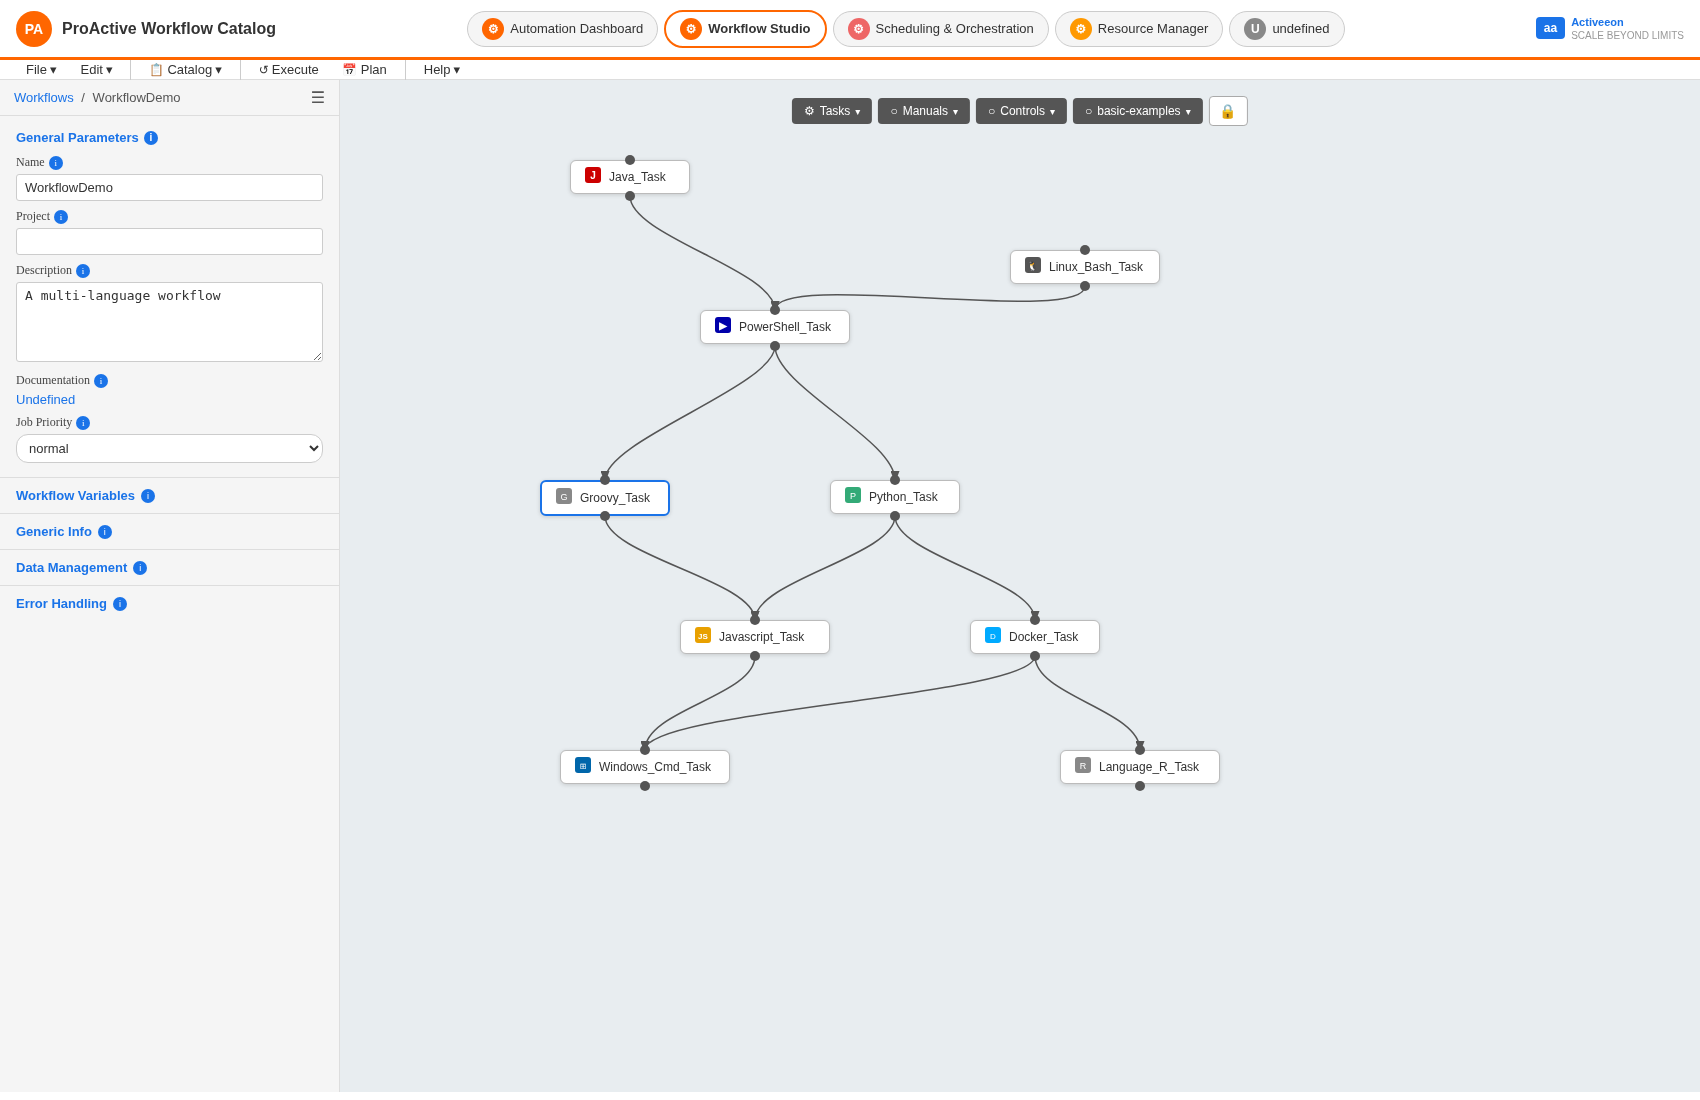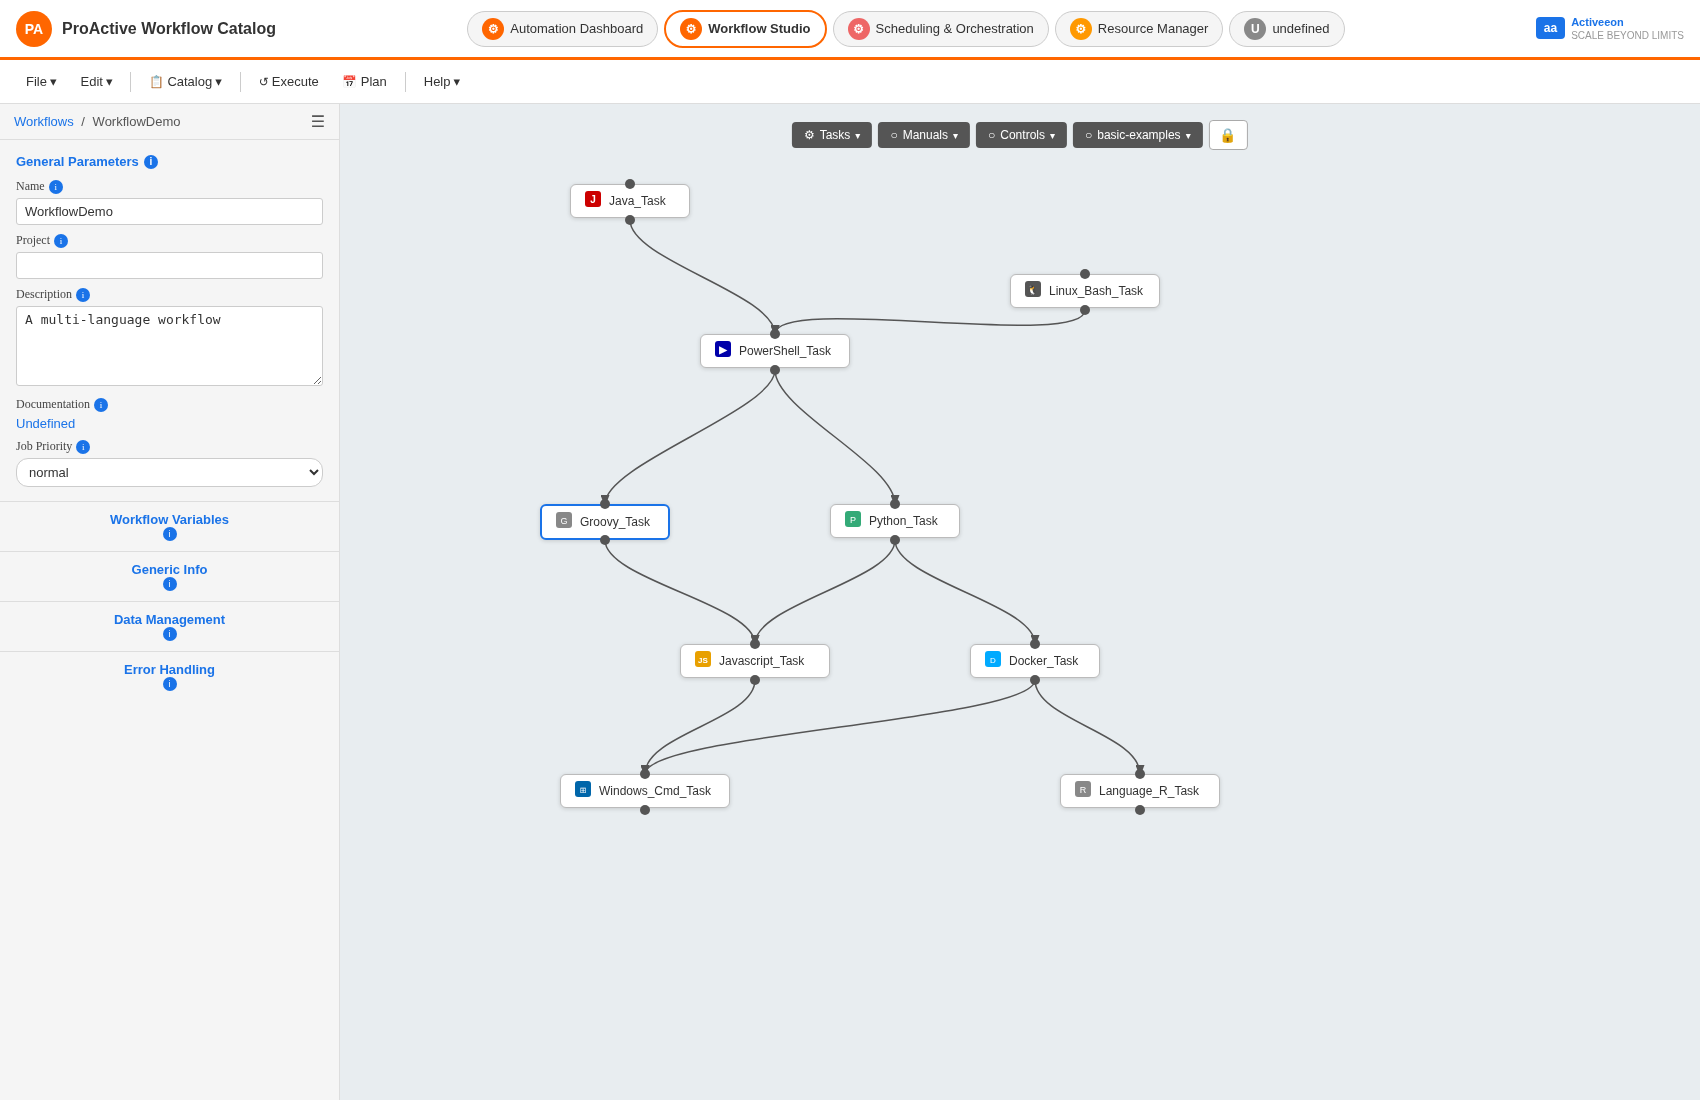--- a/index.html
+++ b/index.html
@@ -23,21 +23,21 @@
     .nav-app-btn .dot { width: 22px; height: 22px; border-radius: 50%; display: flex; align-items: center; justify-content: center; font-size: 12px; font-weight: bold; }
     .dot-orange { background: #f60; color: #fff; }
     .dot-pink { background: #e66; color: #fff; }
     .dot-orange2 { background: #f90; color: #fff; }
     .dot-gray { background: #888; color: #fff; }
 
     
     #menubar {
       display: flex; align-items: center; gap: 4px;
       background: #fff; padding: 4px 16px; border-bottom: 1px solid #ddd;
-      height: 44px;
+      height: 20px;
     }
     .menu-btn {
       display: flex; align-items: center; gap: 3px;
       padding: 3px 10px; cursor: pointer; color: #333; font-size: 13px;
       border-radius: 3px;
     }
     .menu-sep { width: 1px; height: 20px; background: #ccc; margin: 0 4px; }
 
     
     #main { display: flex; height: calc(1100px - 52px - 36px); }
@@ -76,21 +76,21 @@
       width: 100%; padding: 5px 8px; border: 1px solid #ccc; border-radius: 3px;
       font-size: 13px; background: #fff; color: #333; height: 80px; resize: vertical;
     }
     .field-select {
       width: 100%; padding: 5px 8px; border: 1px solid #ccc; border-radius: 12px;
       font-size: 13px; background: #fff; color: #333;
     }
     .link-value { color: #1a73e8; font-size: 13px; cursor: pointer; }
     .collapsible-section {
       padding: 10px 16px; border-top: 1px solid #ddd; cursor: pointer;
-      display: flex; align-items: center;  flex-direction: column;
+      display: flex; align-items: center; gap: 6px;
     }
     .collapsible-section .title { color: #1a73e8; font-size: 13px; font-weight: bold; }
 
     
     #canvas { flex: 1; background: #e8edf0; position: relative; overflow: hidden; }
 
     
     #canvas-toolbar {
       position: absolute; top: 16px; left: 50%; transform: translateX(-50%);
       display: flex; align-items: center; gap: 6px; z-index: 10;

